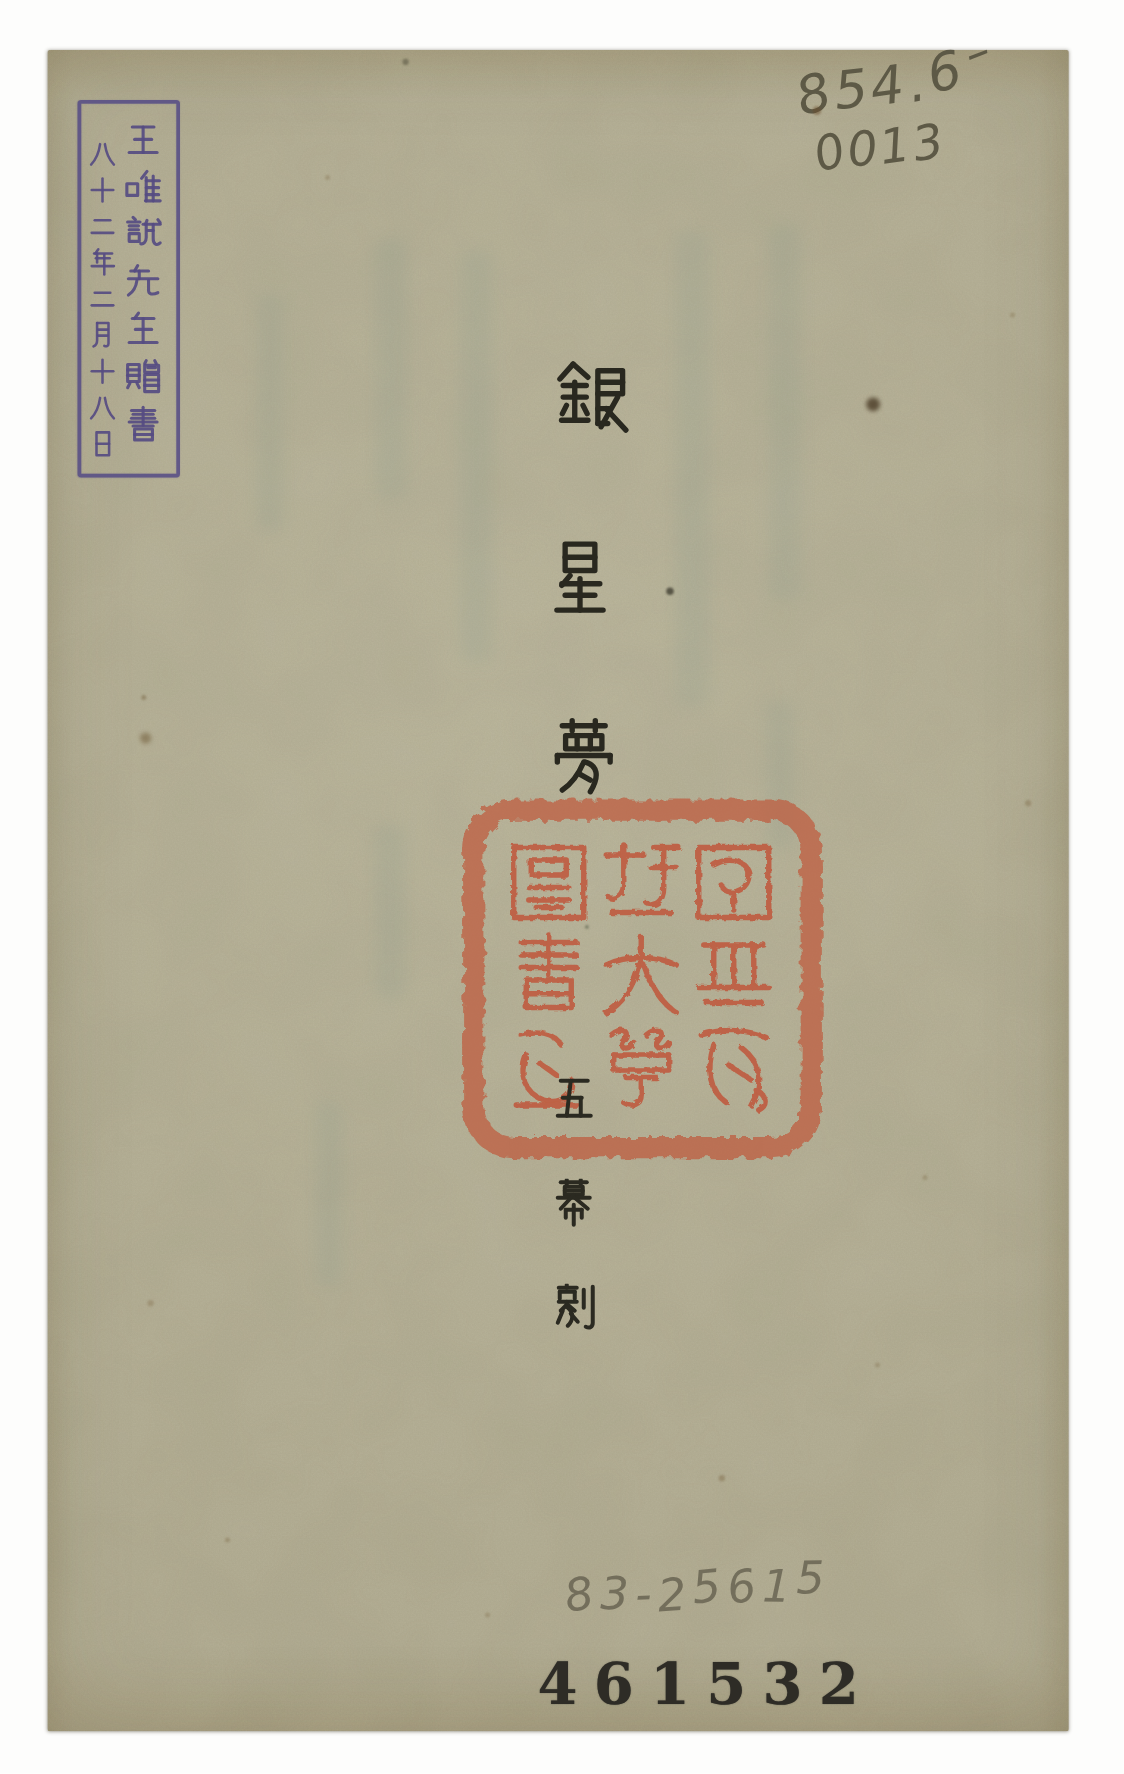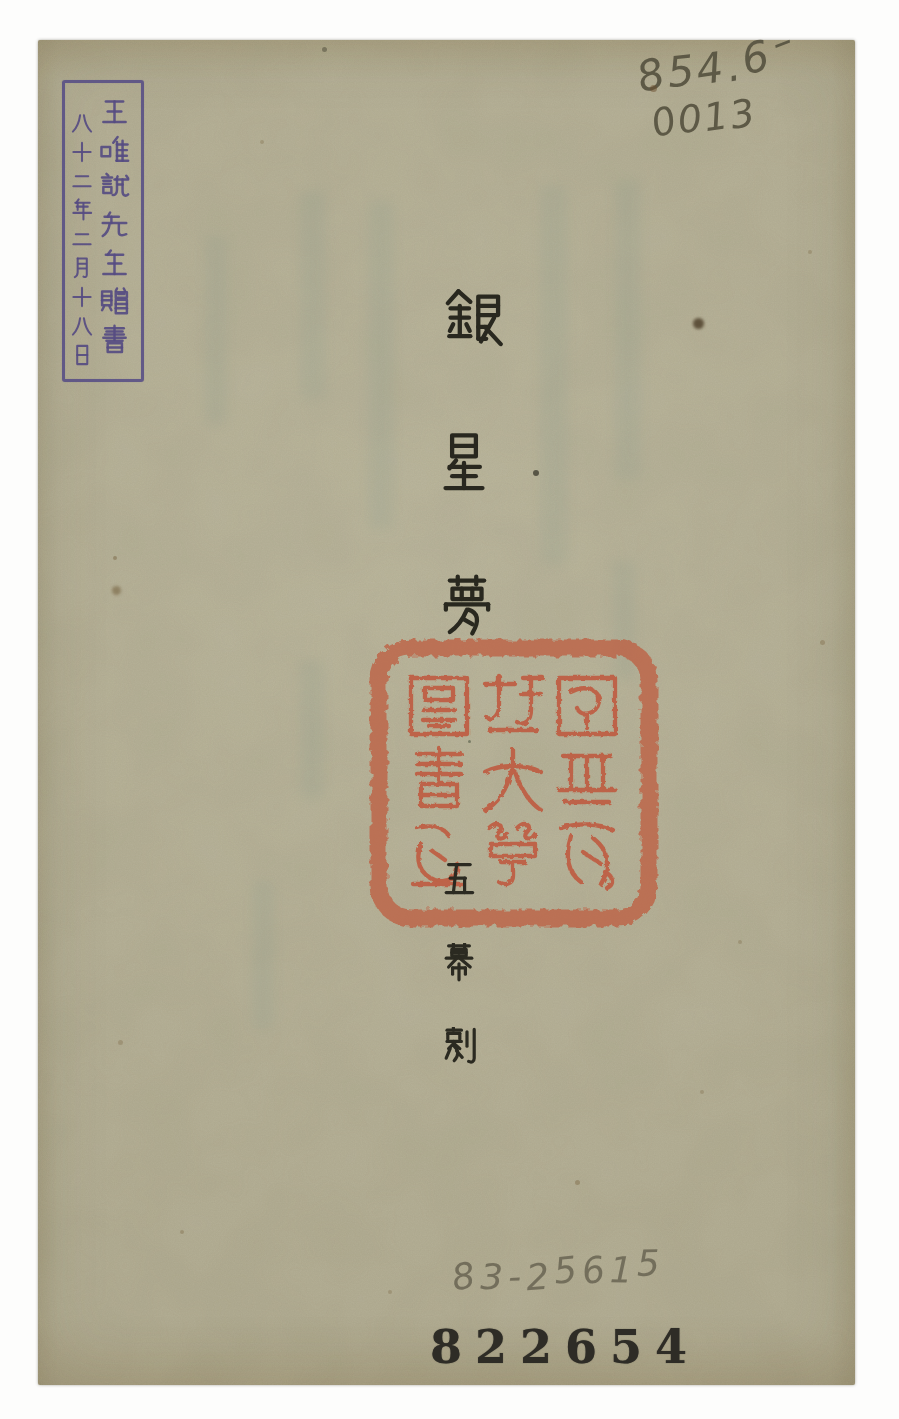--- a/index.html
+++ b/index.html
@@ -370,21 +370,21 @@
           <path d="M28 54 L18 78" fill="none" stroke="currentColor" stroke-width="8" stroke-linecap="round" stroke-linejoin="round"></path>
           <path d="M38 48 C50 58 50 72 38 84" fill="none" stroke="currentColor" stroke-width="8" stroke-linecap="round" stroke-linejoin="round"></path>
           <path d="M44 60 L58 76" fill="none" stroke="currentColor" stroke-width="8" stroke-linecap="round" stroke-linejoin="round"></path>
           <path d="M70 12 V48" fill="none" stroke="currentColor" stroke-width="8" stroke-linecap="round" stroke-linejoin="round"></path>
           <path d="M88 6 V78 C88 86 82 90 74 86" fill="none" stroke="currentColor" stroke-width="8" stroke-linecap="round" stroke-linejoin="round"></path>
         </svg>
       </div>
 
     <div class="handid hand"><span style="transform: rotate(-5deg) translateY(-3px);">8</span><span style="transform: rotate(4deg) translateY(-1px);">3</span><span style="transform: rotate(2deg) translateY(1px);">-</span><span style="transform: rotate(0deg) translateY(3px);">2</span><span style="transform: rotate(-2deg) translateY(-2px);">5</span><span style="transform: rotate(-4deg) translateY(0px);">6</span><span style="transform: rotate(5deg) translateY(2px);">1</span><span style="transform: rotate(3deg) translateY(-3px);">5</span></div>
 
-    <div class="accession">822654</div>
+    <div class="accession">461532</div>
 
     <div id="speck-layer">
         <div class="speck" style="left: 655px; top: 278px; width: 11px; height: 11px; background: rgb(74, 59, 38); opacity: 0.8; filter: blur(1.5px);"></div>
         <div class="speck" style="left: 495px; top: 430px; width: 6px; height: 6px; background: rgb(58, 56, 44); opacity: 0.75; filter: blur(0.7px);"></div>
         <div class="speck" style="left: 74px; top: 546px; width: 9px; height: 9px; background: rgb(107, 85, 49); opacity: 0.5; filter: blur(1.5px);"></div>
         <div class="speck" style="left: 75px; top: 516px; width: 4px; height: 4px; background: rgb(107, 85, 49); opacity: 0.4; filter: blur(0.7px);"></div>
         <div class="speck" style="left: 612px; top: 45px; width: 7px; height: 7px; background: rgb(107, 79, 46); opacity: 0.5; filter: blur(0.7px);"></div>
         <div class="speck" style="left: 284px; top: 7px; width: 5px; height: 5px; background: rgb(84, 81, 63); opacity: 0.55; filter: blur(0.7px);"></div>
         <div class="speck" style="left: 537px; top: 1140px; width: 5px; height: 5px; background: rgb(119, 97, 61); opacity: 0.4; filter: blur(0.7px);"></div>
         <div class="speck" style="left: 142px; top: 1190px; width: 4px; height: 4px; background: rgb(119, 97, 61); opacity: 0.35; filter: blur(0.7px);"></div>

